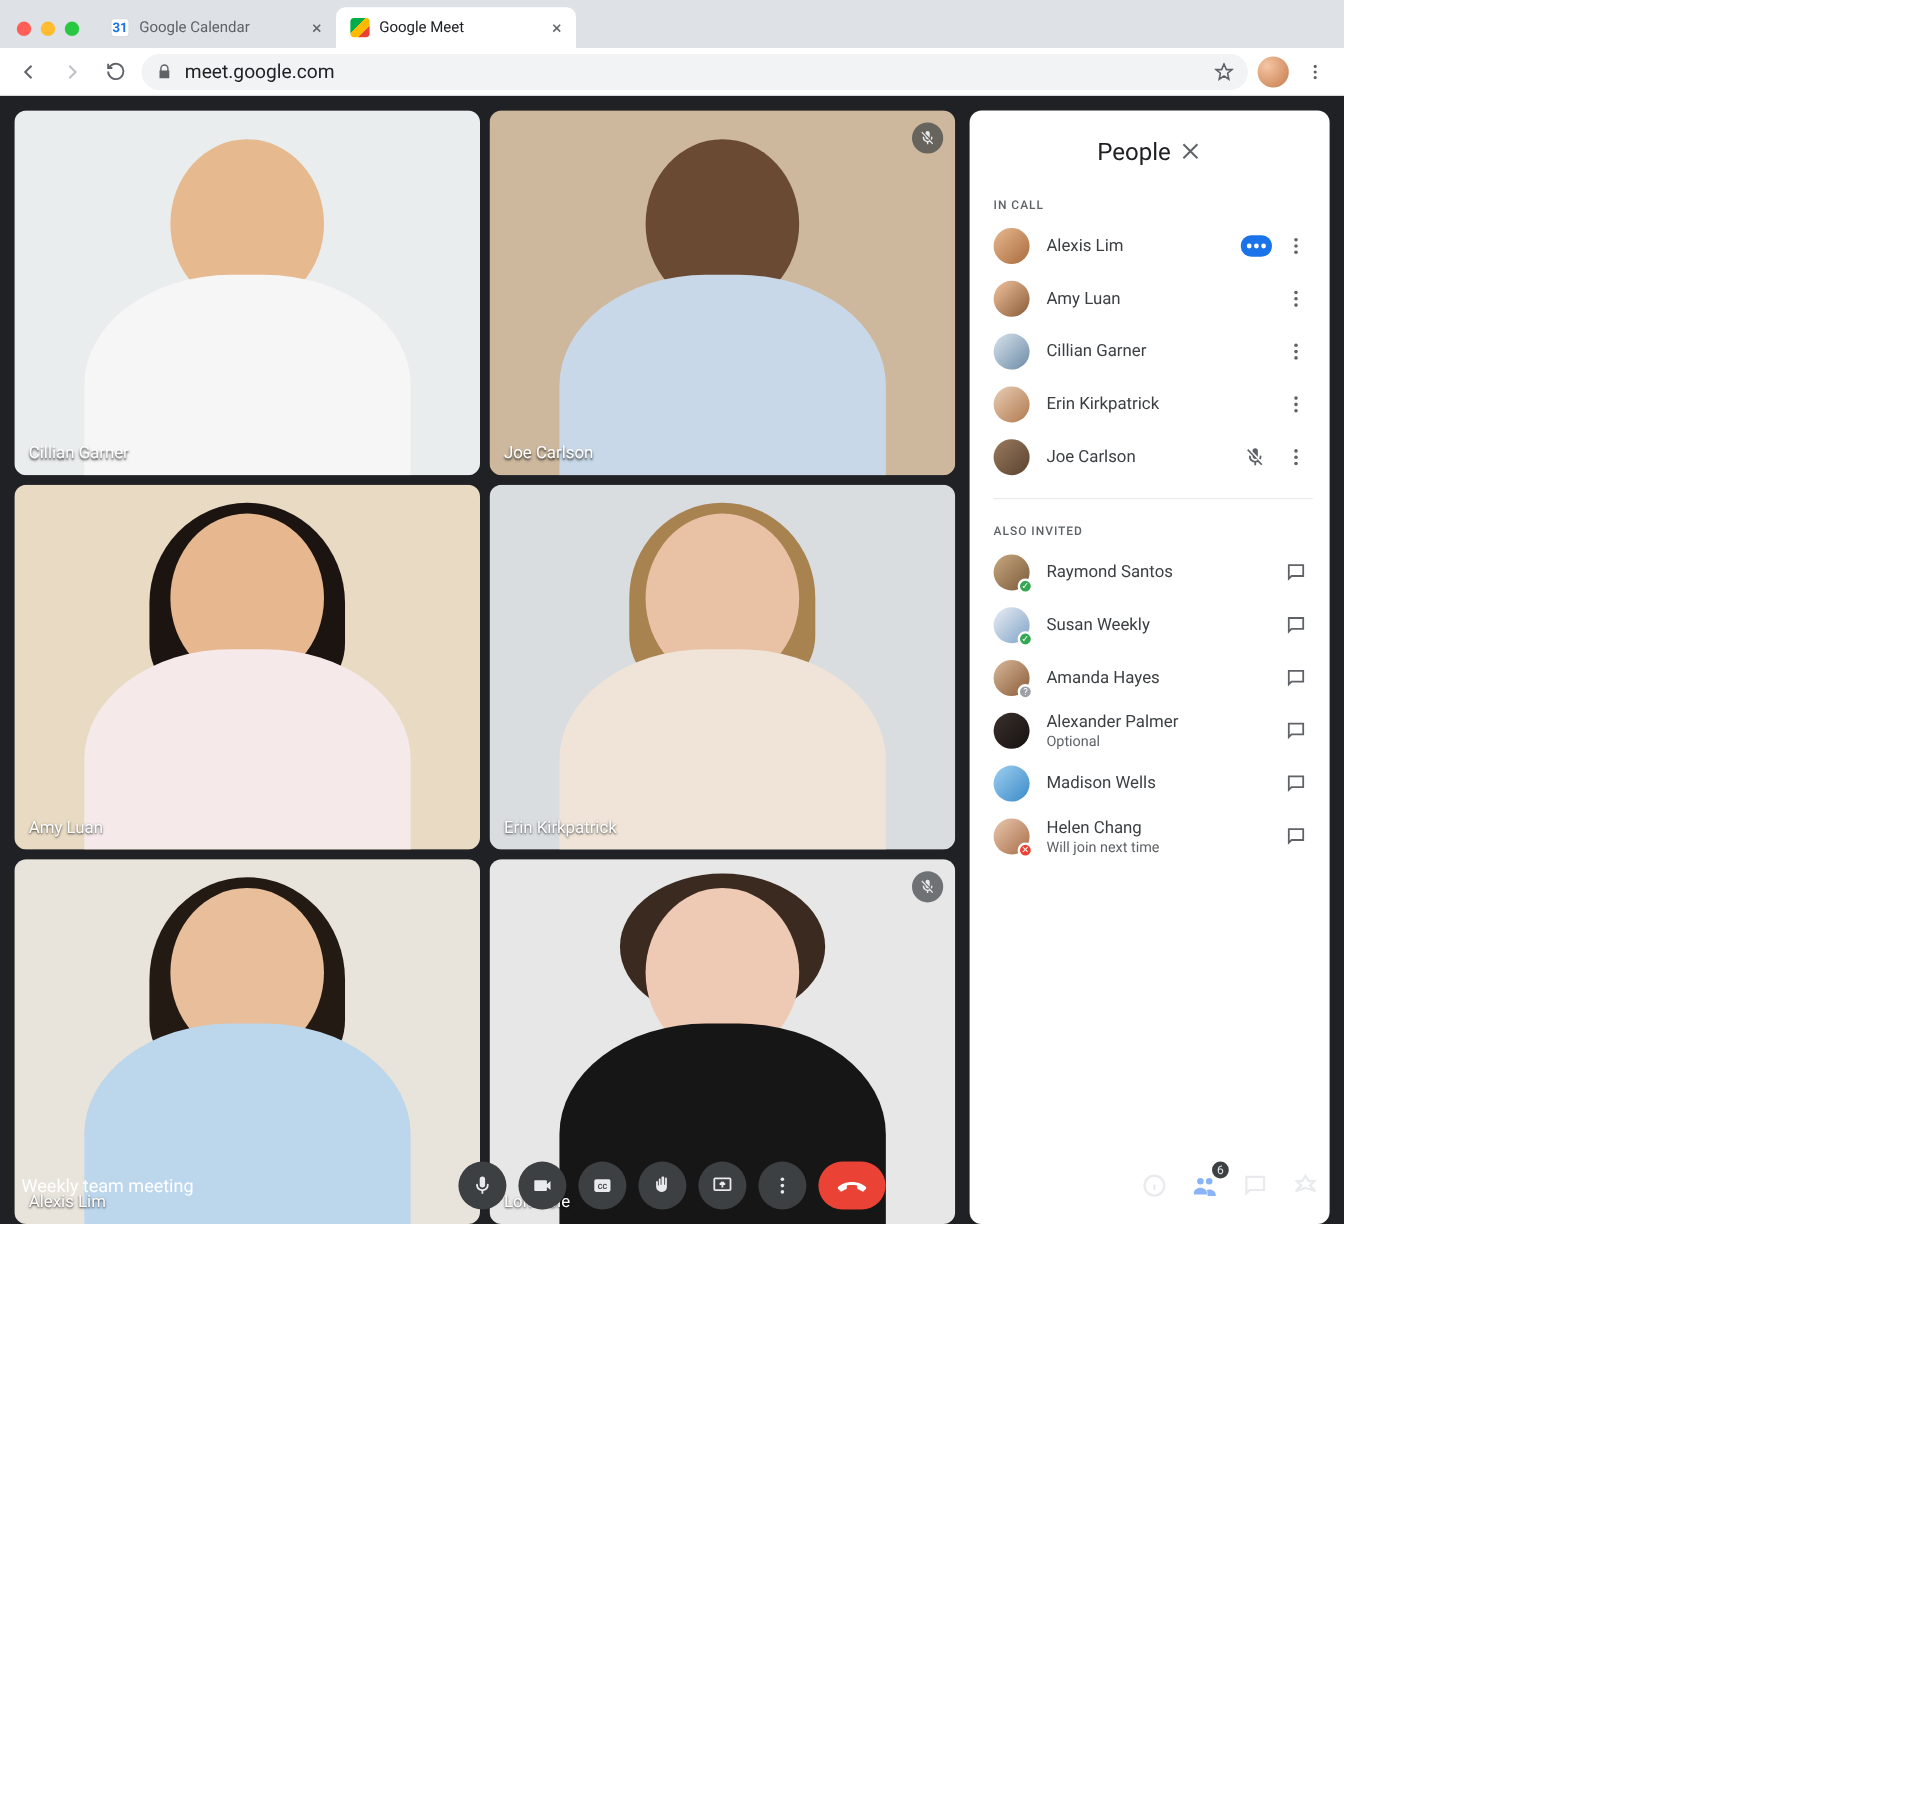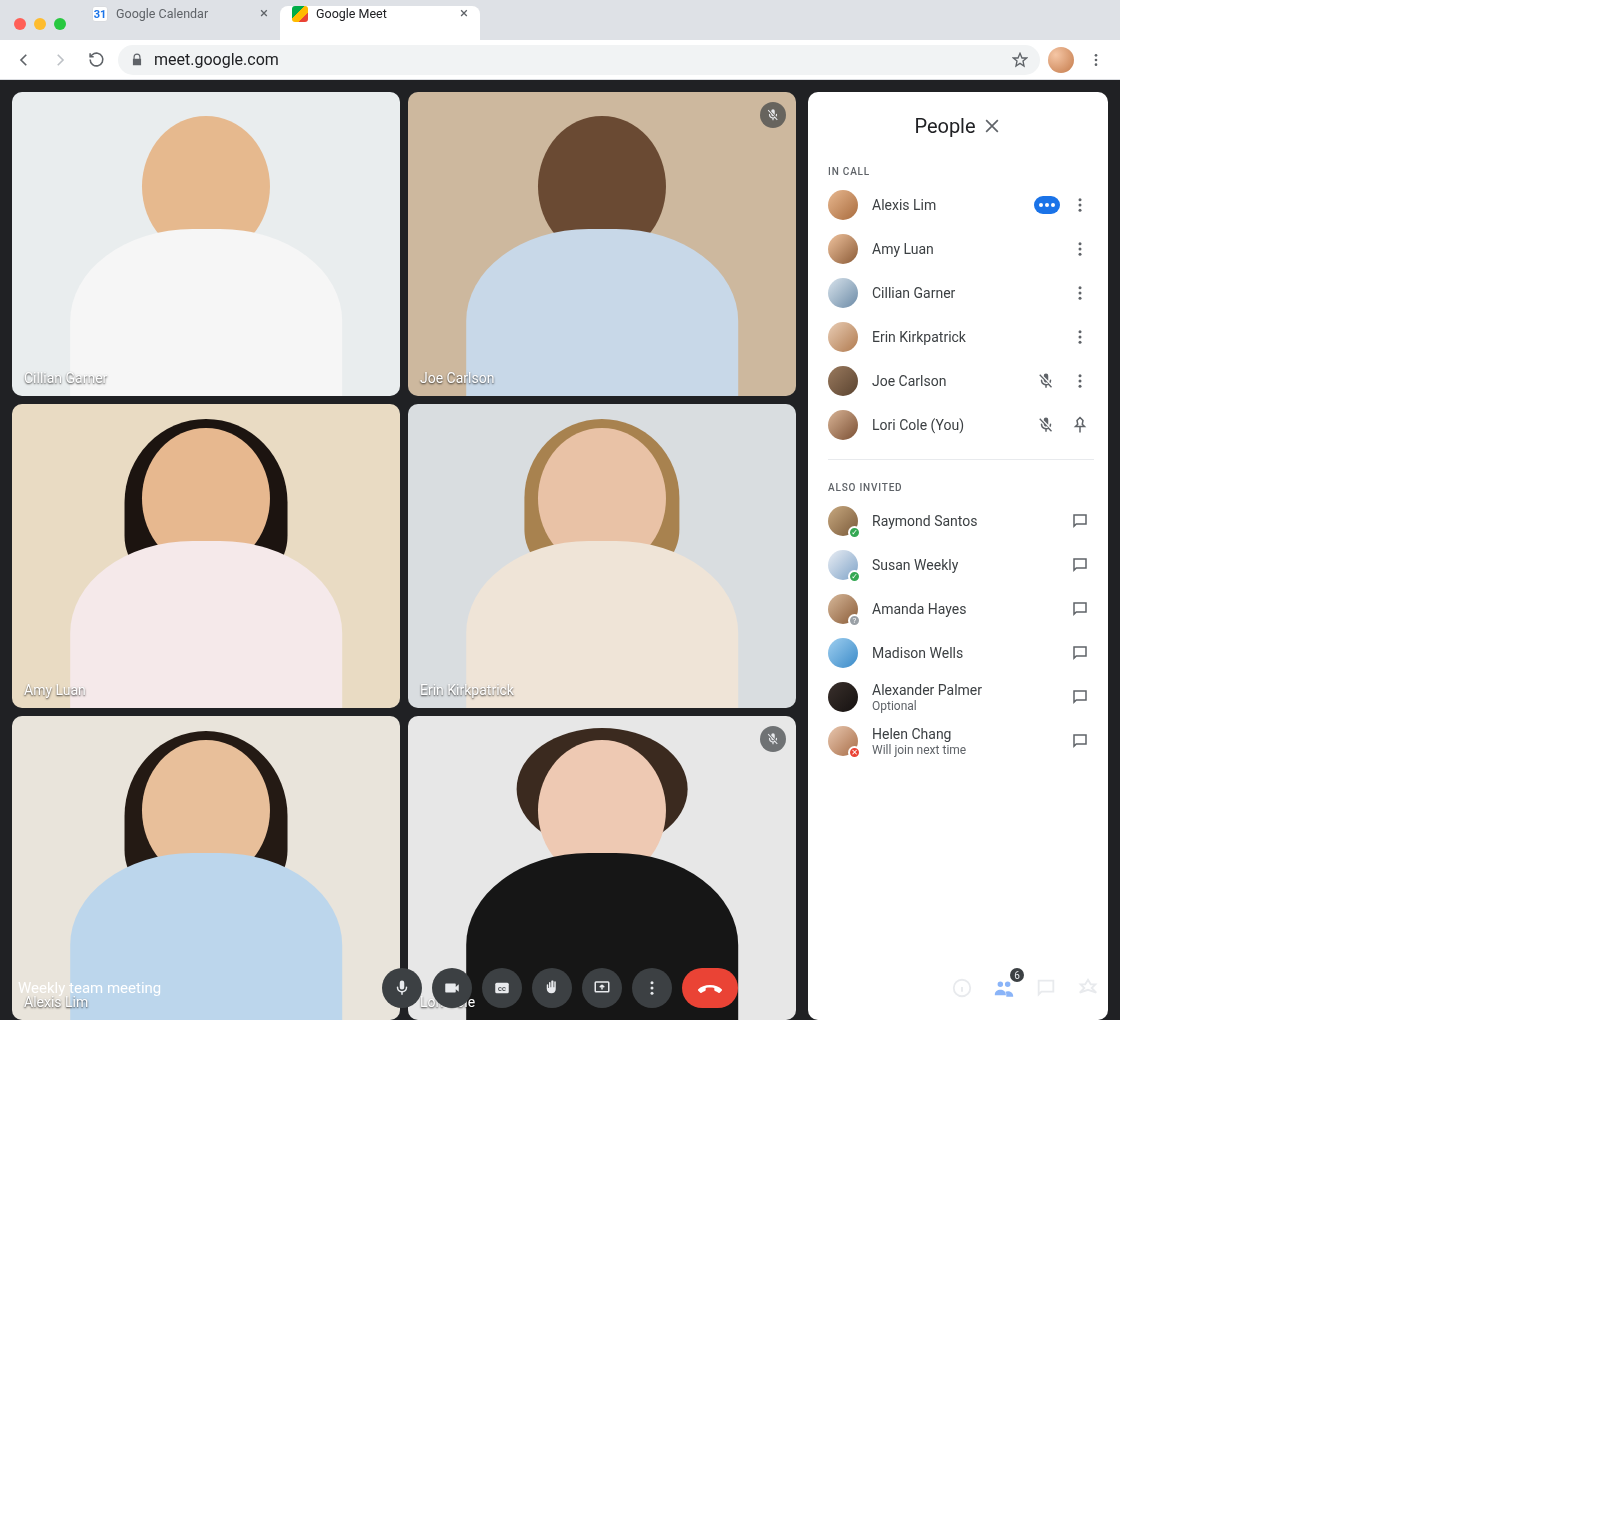--- a/index.html
+++ b/index.html
@@ -4,21 +4,21 @@
 <style>
   * { box-sizing: border-box; margin: 0; padding: 0; }
   body { font-family: 'Google Sans', Roboto, Arial, sans-serif; background: #fff; width:1120px; }
 
   
   .browser-chrome { background:#dee1e6; }
   .tab-strip { display:flex; align-items:flex-end; height:40px; padding-left:8px; }
   .traffic-lights { display:flex; gap:8px; align-items:center; margin:0 14px 10px 6px; }
   .tlight { width:12px; height:12px; border-radius:50%; }
   .tl-red{background:#ff5f57;} .tl-yellow{background:#febc2e;} .tl-green{background:#28c840;}
-  .tab { display:flex; gap:8px; height:34px; padding:0 12px; border-radius:8px 8px 0 0; font-size:12.5px; color:#5f6368; min-width:200px; position:relative;}
+  .tab { display:flex; align-items:center; gap:8px; height:34px; padding:0 12px; border-radius:8px 8px 0 0; font-size:12.5px; color:#5f6368; min-width:200px; position:relative;}
   .tab.active { background:#fff; color:#202124;}
   .tab .favicon { width:16px; height:16px; border-radius:3px; display:flex; align-items:center; justify-content:center; font-size:11px;}
   .fav-cal{ background:#fff; border:1px solid #dadce0; color:#1a73e8; font-weight:700;}
   .fav-meet{ background:linear-gradient(135deg,#00ac47 0 40%,#ffba00 40% 70%,#ea4335 70%); }
   .tab .close { margin-left:auto; color:#5f6368; font-size:15px; line-height:1; cursor:pointer;}
   .toolbar { background:#fff; height:40px; display:flex; align-items:center; padding:0 10px; gap:8px; border-bottom:1px solid #dadce0;}
   .tb-btn { width:28px; height:28px; display:flex; align-items:center; justify-content:center; border-radius:50%; color:#5f6368; cursor:pointer;}
   .tb-btn.disabled{ color:#bdc1c6; }
   .omnibox { flex:1; height:30px; background:#f1f3f4; border-radius:15px; display:flex; align-items:center; padding:0 12px; gap:10px; color:#202124; font-size:16px;}
   .omni-lock{ color:#5f6368;}
@@ -284,36 +284,20 @@
             </span>
             <span class="picon">
               <svg width="18" height="18" viewBox="0 0 24 24" fill="#5f6368">
                 <circle cx="12" cy="5" r="2"></circle>
                 <circle cx="12" cy="12" r="2"></circle>
                 <circle cx="12" cy="19" r="2"></circle>
               </svg>
             </span>
           </div>
         </li>
-        <li class="prow">
-          <div class="pavatar av6"></div>
-          <div class="pname">Lori Cole (You)</div>
-          <div class="pactions">
-            <span class="picon">
-              <svg width="18" height="18" viewBox="0 0 24 24" fill="#5f6368">
-                <path d="M19 11a1 1 0 1 0-2 0 5 5 0 0 1-.6 2.4l1.5 1.5A7 7 0 0 0 19 11zM4.3 3 3 4.3 9 10.3V11a3 3 0 0 0 4.3 2.7l1.5 1.5A5 5 0 0 1 7 11a1 1 0 1 0-2 0 7 7 0 0 0 6 6.9V21h2v-3.1c.7-.1 1.4-.3 2-.6l3.7 3.7 1.3-1.3L4.3 3zM12 2a3 3 0 0 0-3 3v.8l6 6V5a3 3 0 0 0-3-3z"></path>
-              </svg>
-            </span>
-            <span class="picon">
-              <svg width="18" height="18" viewBox="0 0 24 24" fill="none" stroke="#5f6368" stroke-width="2">
-                <path d="M12 2l4 4-1 5 3 3H6l3-3-1-5 4-4zM12 14v8"></path>
-              </svg>
-            </span>
-          </div>
-        </li>
       </ul>
 
     <hr class="sep">
 
     <div class="section-label">ALSO INVITED</div>
     <ul class="plist" id="list-invited">
         <li class="prow">
           <div class="pavatar av7">
             <span class="badge ok">✓</span>
           </div>
@@ -352,37 +336,37 @@
           </div>
           <div class="pactions">
             <span class="picon">
               <svg width="18" height="18" viewBox="0 0 24 24" fill="none" stroke="#5f6368" stroke-width="2">
                 <path d="M4 4h16v12H7l-3 3V4z"></path>
               </svg>
             </span>
           </div>
         </li>
         <li class="prow">
-          <div class="pavatar av10"></div>
-          <div style="flex:1">
-            <div class="pname">Madison Wells</div>
-          </div>
-          <div class="pactions">
-            <span class="picon">
-              <svg width="18" height="18" viewBox="0 0 24 24" fill="none" stroke="#5f6368" stroke-width="2">
-                <path d="M4 4h16v12H7l-3 3V4z"></path>
-              </svg>
-            </span>
-          </div>
-        </li>
-        <li class="prow">
           <div class="pavatar av11"></div>
           <div style="flex:1">
             <div class="pname">Alexander Palmer</div>
             <div class="psub">Optional</div>
+          </div>
+          <div class="pactions">
+            <span class="picon">
+              <svg width="18" height="18" viewBox="0 0 24 24" fill="none" stroke="#5f6368" stroke-width="2">
+                <path d="M4 4h16v12H7l-3 3V4z"></path>
+              </svg>
+            </span>
+          </div>
+        </li>
+        <li class="prow">
+          <div class="pavatar av10"></div>
+          <div style="flex:1">
+            <div class="pname">Madison Wells</div>
           </div>
           <div class="pactions">
             <span class="picon">
               <svg width="18" height="18" viewBox="0 0 24 24" fill="none" stroke="#5f6368" stroke-width="2">
                 <path d="M4 4h16v12H7l-3 3V4z"></path>
               </svg>
             </span>
           </div>
         </li>
         <li class="prow">

